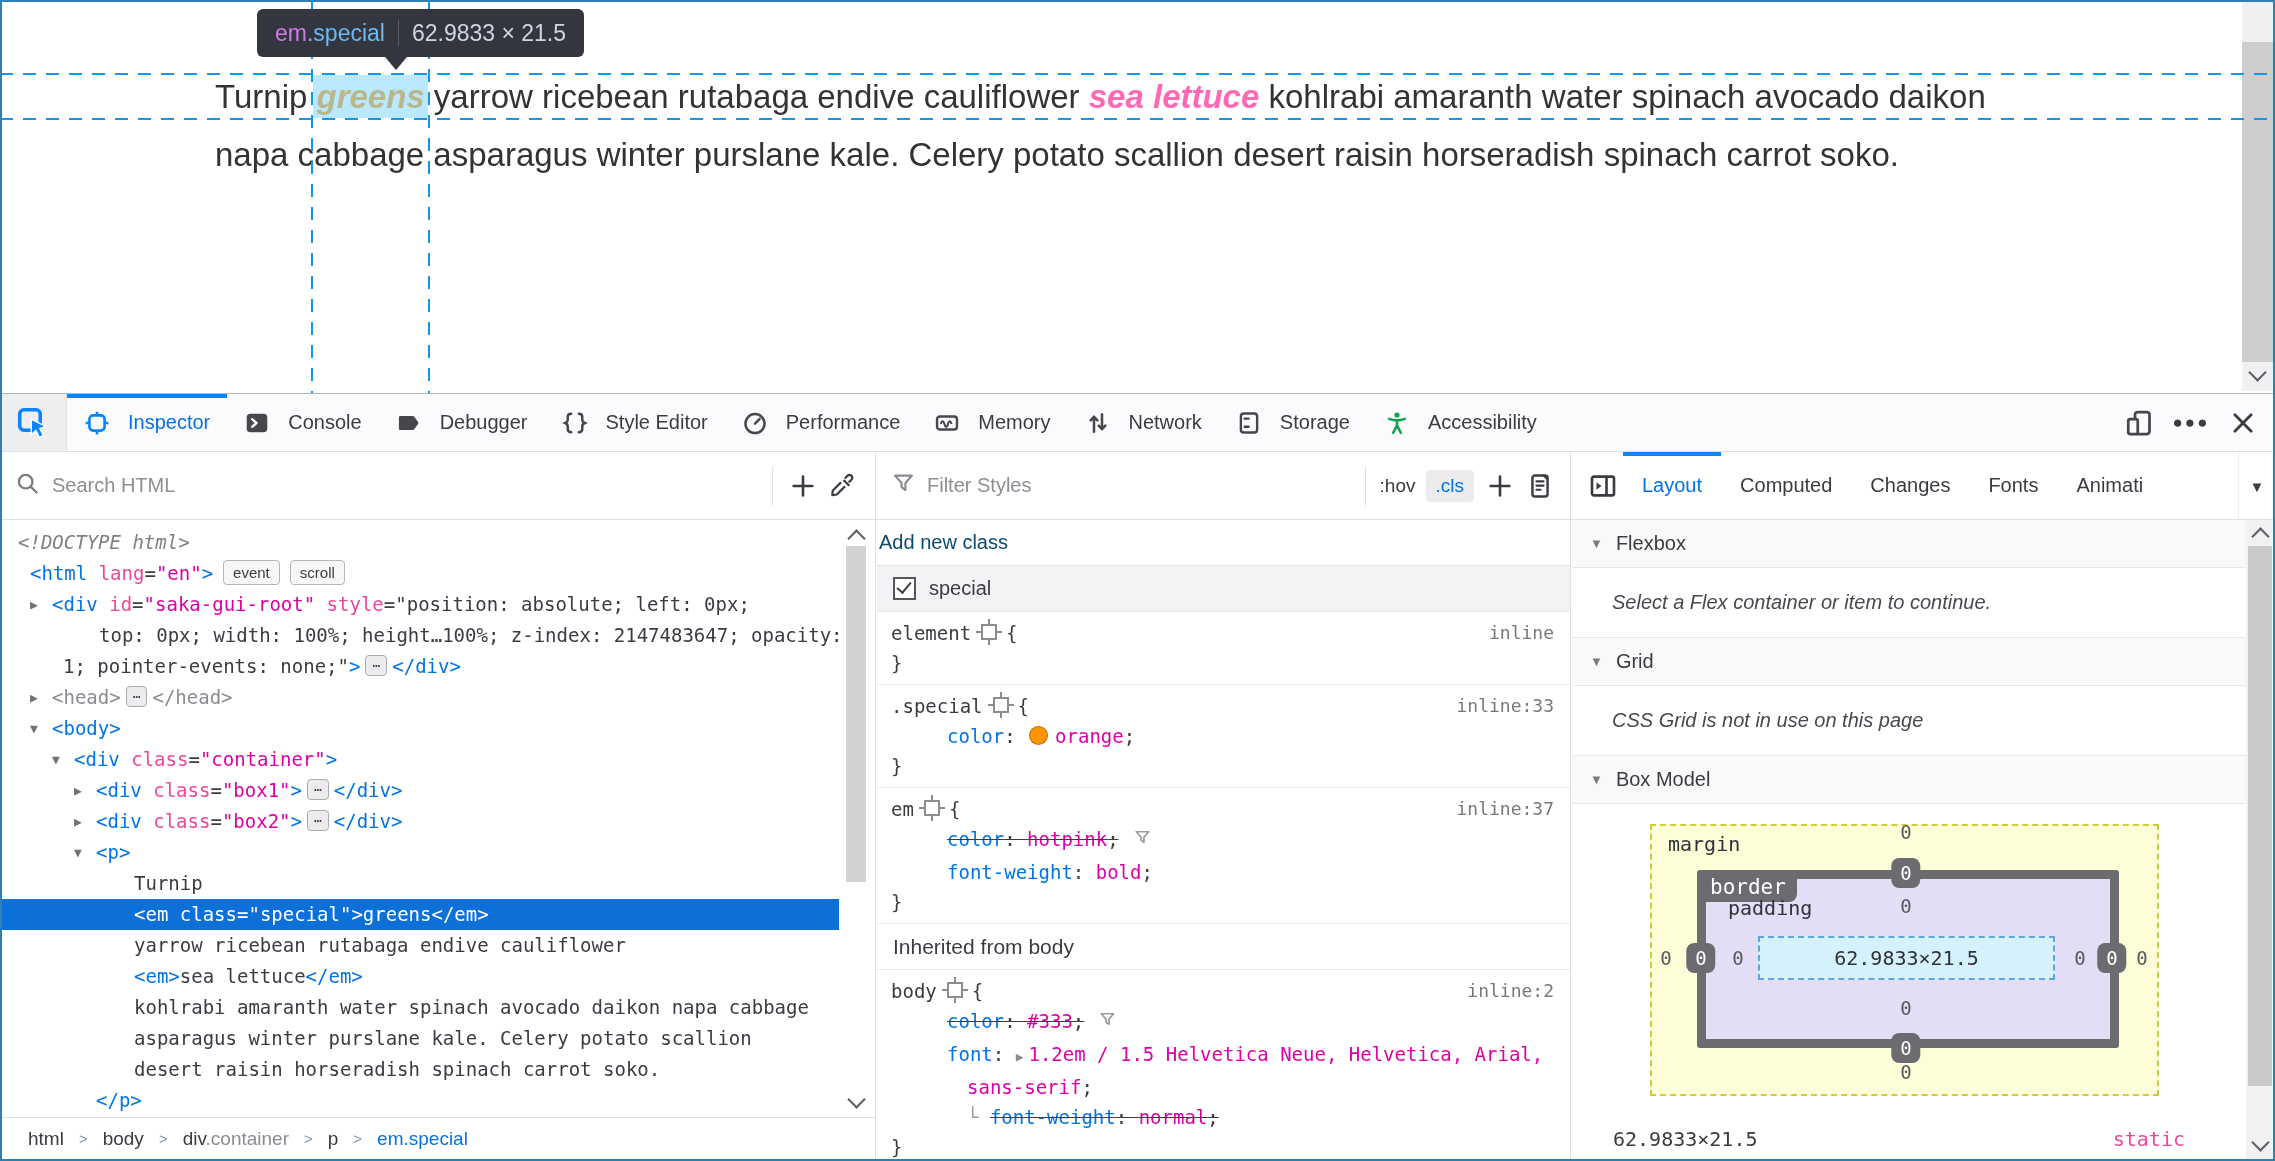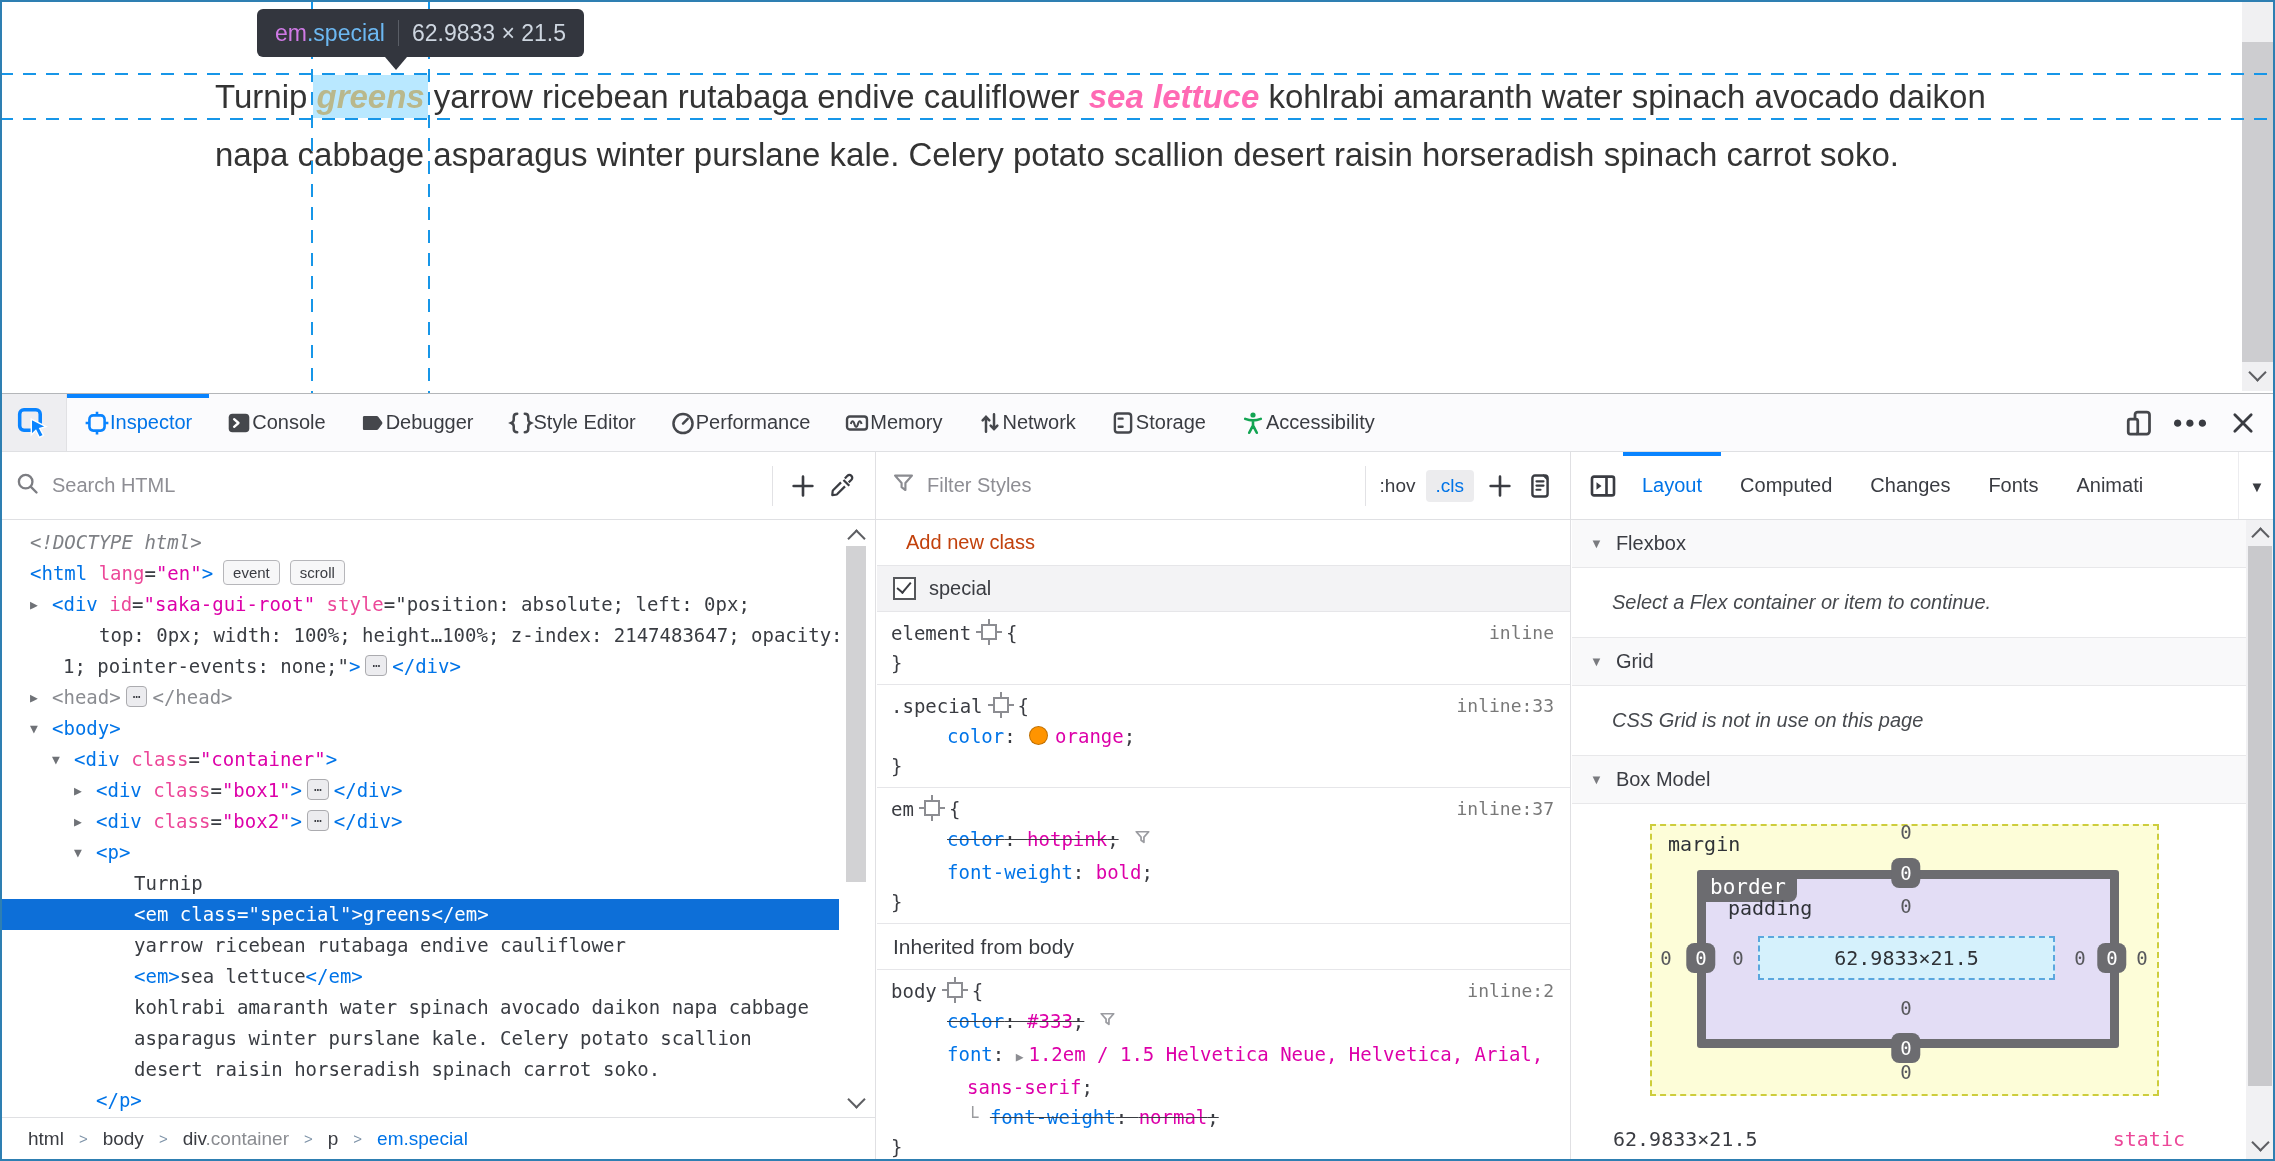--- a/index.html
+++ b/index.html
@@ -31,21 +31,21 @@
   .chv{width:11px;height:11px;border-right:2.5px solid #5d5e62;border-bottom:2.5px solid #5d5e62;display:inline-block;}
   .chv.up{transform:rotate(-135deg);}
   .chv.down{transform:rotate(45deg);}
   #vp-sb .chv{position:absolute;left:9px;}
 
   
   #splitter{position:absolute;left:0;top:393px;width:2275px;height:1px;background:#b4b6b9;}
   #toolbar{position:absolute;left:0;top:394px;width:2275px;height:58px;background:#fbfbfd;
     border-bottom:1px solid #dfe0e3;display:flex;align-items:stretch;box-sizing:border-box;}
   #pick-btn{width:66px;background:#eeeef1;border-right:1px solid #e1e1e4;display:flex;align-items:center;justify-content:center;}
-  .tab{display:flex;align-items:center;gap:0;padding:0 17px;font-size:20px;color:#3a3c42;position:relative;cursor:default;}
+  .tab{display:flex;align-items:center;gap:18px;padding:0 17px;font-size:20px;color:#3a3c42;position:relative;cursor:default;}
   .tab.active{color:#0074e8;}
   .tab.active::before{content:"";position:absolute;top:0;left:0;right:0;height:4px;background:#0a84ff;}
   #toolbar-right{margin-left:auto;display:flex;align-items:center;gap:8px;padding-right:10px;}
   .tb-btn{width:44px;height:44px;display:flex;align-items:center;justify-content:center;color:#3a3c42;}
   #meatball{font-size:17px;letter-spacing:2px;color:#3a3c42;}
 
   
   #subbar{position:absolute;left:0;top:452px;width:2275px;height:68px;border-bottom:1px solid #dfe0e3;
     box-sizing:border-box;display:flex;background:#fff;}
   .sub-col{display:flex;align-items:center;box-sizing:border-box;}
@@ -90,22 +90,22 @@
   #breadcrumb{position:absolute;left:0;right:0;bottom:0;height:42px;border-top:1px solid #dfe0e3;background:#fff;
     display:flex;align-items:center;gap:15px;padding-left:28px;font-size:19px;box-sizing:border-box;}
   .bc-plain{color:#3a3c42;}
   .bc-muted{color:#8a8c91;}
   .bc-sel{color:#0074e8;}
   .bc-sep{color:#7e93a8;font-size:15px;}
 
   
   #rules-panel{position:absolute;left:877px;top:0;width:694px;height:639px;border-right:1px solid #e0e0e3;
     box-sizing:border-box;overflow:hidden;background:#fff;}
-  #addclass-row{height:46px;border-bottom:1px solid #e6e6e9;display:flex;align-items:center;padding:0 29px;
-    color:#c2410c;font-size:20px;box-sizing:border-box;}
+  #addclass-row{height:46px;border-bottom:1px solid #e6e6e9;display:flex;align-items:center;padding:0 2px;
+    color:#0c4a6e;font-size:20px;box-sizing:border-box;}
   #classtoggle-row{height:46px;background:#f3f3f5;border-bottom:1px solid #e6e6e9;display:flex;align-items:center;
     gap:13px;padding:0 16px;color:#3a3c42;font-size:20px;box-sizing:border-box;}
   .cbx{width:19px;height:19px;border:2px solid #55575b;background:#fff;position:relative;display:inline-block;}
   .cbx::after{content:"";position:absolute;left:5px;top:0px;width:6px;height:12px;
     border-right:2.5px solid #3a3c42;border-bottom:2.5px solid #3a3c42;transform:rotate(40deg);}
   .rule{border-bottom:1px solid #e6e6e9;padding:6px 14px;font-family:"DejaVu Sans Mono",monospace;
     font-size:19px;color:#3a3c42;}
   .rline{height:30px;line-height:30px;position:relative;padding-right:110px;}
   .rloc{position:absolute;right:2px;top:0;color:#787878;font-size:18px;}
   .node-ico{display:inline-block;width:12px;height:12px;border:2px solid #8c8d92;position:relative;margin:0 9px 0 10px;}
@@ -343,21 +343,21 @@
           <div class="ptab">Animati</div>
         </div>
       <div id="panel-dd">▼</div>
     </div>
   </section>
 
   <section id="main">
 
     <div id="tree-panel">
       <div id="tree">
-          <div class="trow" style="padding-left: 30px;"><span class="tk-i">&lt;!DOCTYPE html&gt;</span></div>
+          <div class="trow" style="padding-left: 18px;"><span class="tk-i">&lt;!DOCTYPE html&gt;</span></div>
           <div class="trow" style="padding-left: 30px;"><span class="tk-t">&lt;html</span><span class="tk-d"> </span><span class="tk-a">lang</span><span class="tk-d">=</span><span class="tk-v">"en"</span><span class="tk-t">&gt;</span><span class="tk-b">event</span><span class="tk-b">scroll</span></div>
           <div class="trow" style="padding-left: 52px;"><span class="exp" style="left: 30px;">▶</span><span class="tk-t">&lt;div</span><span class="tk-d"> </span><span class="tk-a">id</span><span class="tk-d">=</span><span class="tk-v">"saka-gui-root"</span><span class="tk-d"> </span><span class="tk-a">style</span><span class="tk-d">="position: absolute; left: 0px;</span></div>
           <div class="trow" style="padding-left: 99px;"><span class="tk-d">top: 0px; width: 100%; height…100%; z-index: 2147483647; opacity:</span></div>
           <div class="trow" style="padding-left: 63px;"><span class="tk-d">1; pointer-events: none;"</span><span class="tk-t">&gt;</span><span class="tk-e">⋯</span><span class="tk-t">&lt;/div&gt;</span></div>
           <div class="trow" style="padding-left: 52px;"><span class="exp" style="left: 30px;">▶</span><span class="tk-g">&lt;head&gt;</span><span class="tk-e">⋯</span><span class="tk-g">&lt;/head&gt;</span></div>
           <div class="trow" style="padding-left: 52px;"><span class="exp" style="left: 30px;">▼</span><span class="tk-t">&lt;body&gt;</span></div>
           <div class="trow" style="padding-left: 74px;"><span class="exp" style="left: 52px;">▼</span><span class="tk-t">&lt;div</span><span class="tk-d"> </span><span class="tk-a">class</span><span class="tk-d">=</span><span class="tk-v">"container"</span><span class="tk-t">&gt;</span></div>
           <div class="trow" style="padding-left: 96px;"><span class="exp" style="left: 74px;">▶</span><span class="tk-t">&lt;div</span><span class="tk-d"> </span><span class="tk-a">class</span><span class="tk-d">=</span><span class="tk-v">"box1"</span><span class="tk-t">&gt;</span><span class="tk-e">⋯</span><span class="tk-t">&lt;/div&gt;</span></div>
           <div class="trow" style="padding-left: 96px;"><span class="exp" style="left: 74px;">▶</span><span class="tk-t">&lt;div</span><span class="tk-d"> </span><span class="tk-a">class</span><span class="tk-d">=</span><span class="tk-v">"box2"</span><span class="tk-t">&gt;</span><span class="tk-e">⋯</span><span class="tk-t">&lt;/div&gt;</span></div>
           <div class="trow" style="padding-left: 96px;"><span class="exp" style="left: 74px;">▼</span><span class="tk-t">&lt;p&gt;</span></div>

